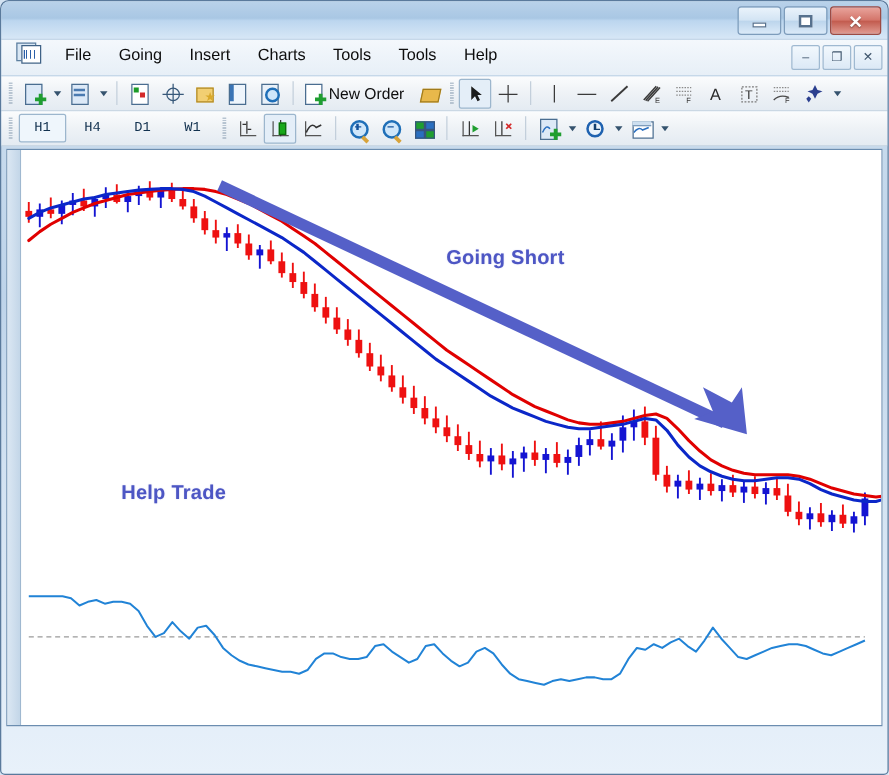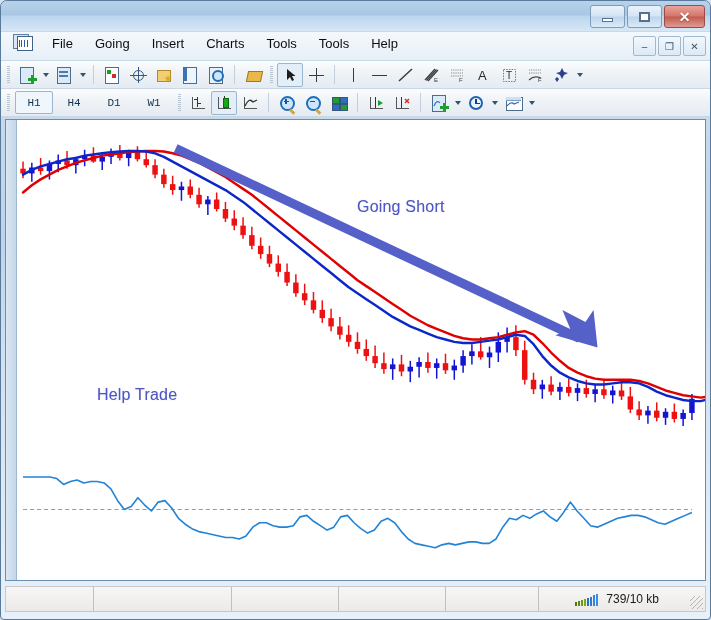--- a/index.html
+++ b/index.html
@@ -97,21 +97,21 @@
   .greenbar{position:absolute;left:7px;top:3px;width:4px;height:8px;background:#17a81a;border:1px solid #0c6a0e;}
   
   .chart-outer{
     position:absolute;left:4px;top:118px;right:4px;bottom:38px;
     border:1px solid #6b8db0;background:#fff;box-sizing:border-box;display:flex;
   }
   .vscroll-left{width:10px;background:linear-gradient(to right,#dbe7f3,#c3d6e8);border-right:1px solid #9fb8d0;flex:none;}
   .chart-area{position:relative;flex:1;background:#fff;overflow:hidden;}
   .chart-svg{position:absolute;left:0;top:0;width:100%;height:100%;}
   .ann{
-    position:absolute;font-size:16px;font-weight:normal;color:#4d56c4;letter-spacing:.2px;
+    position:absolute;font-size:16px;font-weight:bold;color:#4d56c4;letter-spacing:.2px;
     text-shadow:0 0 1px rgba(77,86,196,.35);white-space:nowrap;
   }
   
   .statusbar{
     position:absolute;left:4px;right:4px;bottom:7px;height:26px;
     background:linear-gradient(to bottom,#f6f6f6,#eceae8);
     border:1px solid #c8c8c8;box-sizing:border-box;display:flex;align-items:center;
   }
   .sb-pane{height:100%;border-right:1px solid #c0c0c0;box-sizing:border-box;flex:none;}
   .sb-flex{flex:1;height:100%;}
@@ -217,20 +217,29 @@
     </div>
     <div class="tbtn">
       <div class="ibox">
         <div class="doc" style="background:#e9f1f9;"></div>
         <div class="magnifier" style="left:4px;top:3px;width:8px;height:8px;"></div>
       </div>
     </div>
 
     <div class="tsep"></div>
 
+    <div class="neworder">
+      <div class="ibox">
+        <div class="doc"></div>
+        <div class="ln" style="top:3px;"></div>
+          <div class="ln" style="top:6px;"></div>
+        <div class="plus"></div>
+      </div>
+      <span>New Order</span>
+    </div>
     <div class="tbtn">
       <div class="ibox">
         <div style="position:absolute;left:2px;top:4px;width:13px;height:9px;background:#e8b84b;border:1px solid #a07b1c;transform:skewX(-12deg);"></div>
       </div>
     </div>
 
     <div class="grip"></div>
 
     <div class="tbtn pressed">
       <div class="ibox">
@@ -619,34 +628,14 @@
 
       <svg class="chart-svg" viewBox="0 0 685 453" preserveAspectRatio="none" style="pointer-events:none;">
         <g stroke="#5560c8" stroke-width="9" fill="none" stroke-linecap="butt">
           <line x1="158" y1="28" x2="560" y2="215"></line>
         </g>
         <polygon points="578,224 536,212 551,206 543,187 566,199 574,187" fill="#5560c8"></polygon>
       </svg>
     </div>
   </div>
 
-  <div class="statusbar">
-    <div class="sb-pane" style="width:88px;"></div>
-    <div class="sb-pane" style="width:138px;"></div>
-    <div class="sb-pane" style="width:107px;"></div>
-    <div class="sb-pane" style="width:107px;"></div>
-    <div class="sb-pane" style="width:93px;"></div>
-    <div class="sb-flex"></div>
-    <div class="sb-signal">
-      <i style="height:4px;background:#4d7a10;"></i>
-      <i style="height:5px;background:#5a8a14;"></i>
-      <i style="height:6px;background:#6a9a18;"></i>
-      <i style="height:7px;background:#7aaa1c;"></i>
-      <i style="height:8px;background:#2a6fc0;"></i>
-      <i style="height:9px;background:#2f7ad0;"></i>
-      <i style="height:11px;background:#3585dd;"></i>
-      <i style="height:12px;background:#3a8ee8;"></i>
-    </div>
-    <div class="sb-text" style="margin-right:46px;">739/10 kb</div>
-    <div class="sb-grip"></div>
-  </div>
 
 </div>
 
 </body></html>

